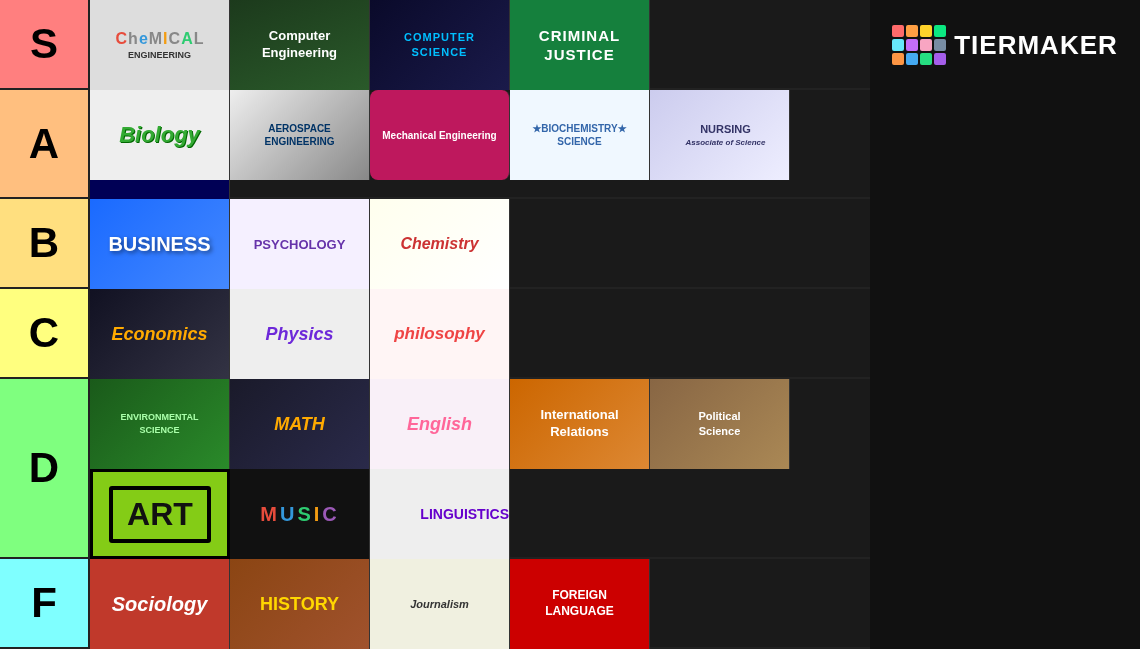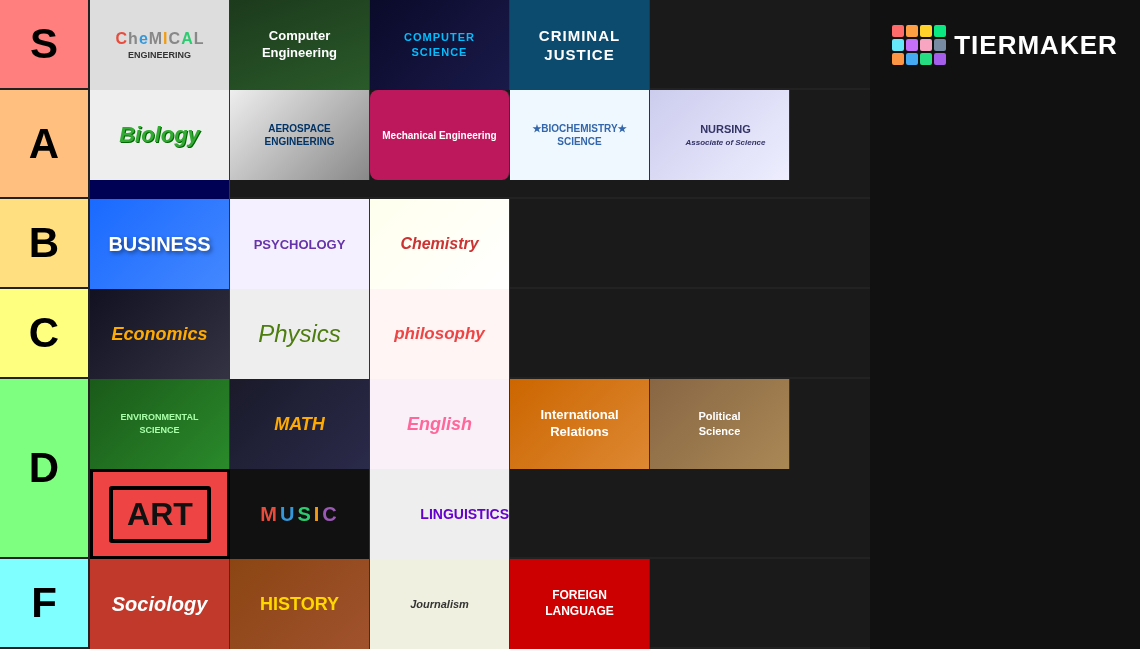--- a/index.html
+++ b/index.html
@@ -38,21 +38,21 @@
       font-size: 13px;
     }
     .card-computer-science {
       background: linear-gradient(135deg, #0a0a2a, #1a1a4a);
       color: #00bfff;
       font-size: 10px;
       font-weight: 900;
       letter-spacing: 1px;
     }
     .card-criminal-justice {
-      background: #0c4a6e;
+      background: #15803d;
       color: #fff;
       font-size: 14px;
       font-weight: 900;
       letter-spacing: 1px;
     }
 
     
     .card-biology {
       background: #eee;
       color: #333;
@@ -298,21 +298,21 @@
       </div>
     </div>
 
     <div style="display:flex;flex-direction:row;min-height:90px;border-bottom:2px solid #222;">
       <div class="c-label" style="width:90px;min-width:90px;display:flex;align-items:center;justify-content:center;font-size:42px;font-weight:bold;color:#000;border-right:2px solid #222;">C</div>
       <div style="display:flex;flex-direction:row;flex-wrap:wrap;background:#1a1a1a;flex:1;">
         <div class="card card-economics">
           <div style="color:#fa0;font-size:18px;font-weight:900;font-style:italic;">Economics</div>
         </div>
         <div class="card card-physics">
-          <div style="color:#4d7c0f;font-size:24px;font-style:italic;font-weight:normal;">Physics</div>
+          <div style="color:#6d28d9;font-size:18px;font-style:italic;font-weight:bold;">Physics</div>
         </div>
         <div class="card card-philosophy">
           <div style="color:#ef4444;font-size:17px;">philosophy</div>
         </div>
       </div>
     </div>
 
     <div style="display:flex;flex-direction:row;min-height:180px;border-bottom:2px solid #222;">
       <div class="d-label" style="width:90px;min-width:90px;display:flex;align-items:center;justify-content:center;font-size:42px;font-weight:bold;color:#000;border-right:2px solid #222;">D</div>
       <div style="display:flex;flex-direction:row;flex-wrap:wrap;background:#1a1a1a;flex:1;align-content:flex-start;">
@@ -324,21 +324,21 @@
         </div>
         <div class="card card-english" style="height:90px;">
           <div style="color:#ff6699;font-size:18px;font-style:italic;">English</div>
         </div>
         <div class="card card-international-relations" style="height:90px;">
           <div style="color:#fff;font-size:13px;font-weight:bold;text-align:center;line-height:1.3;">International<br>Relations</div>
         </div>
         <div class="card card-political-science" style="height:90px;">
           <div style="color:#fff;font-size:11px;font-weight:bold;text-align:center;line-height:1.4;">Political<br>Science</div>
         </div>
-        <div class="card card-art" style="height:90px;background:#ef4444;">
+        <div class="card card-art" style="height:90px;background:#84cc16;">
           <div style="color:#111;font-size:32px;font-weight:900;border:4px solid #000;padding:6px 14px;border-radius:3px;">ART</div>
         </div>
 
         <div class="card card-music" style="height:90px;">
           <div class="music-letters" style="display:flex;gap:1px;">
             <span class="m" style="color:#e74c3c;font-size:20px;font-weight:900;">M</span>
             <span class="u" style="color:#3498db;font-size:20px;font-weight:900;">U</span>
             <span class="s" style="color:#2ecc71;font-size:20px;font-weight:900;">S</span>
             <span class="i" style="color:#f39c12;font-size:20px;font-weight:900;">I</span>
             <span class="c" style="color:#9b59b6;font-size:20px;font-weight:900;">C</span>

